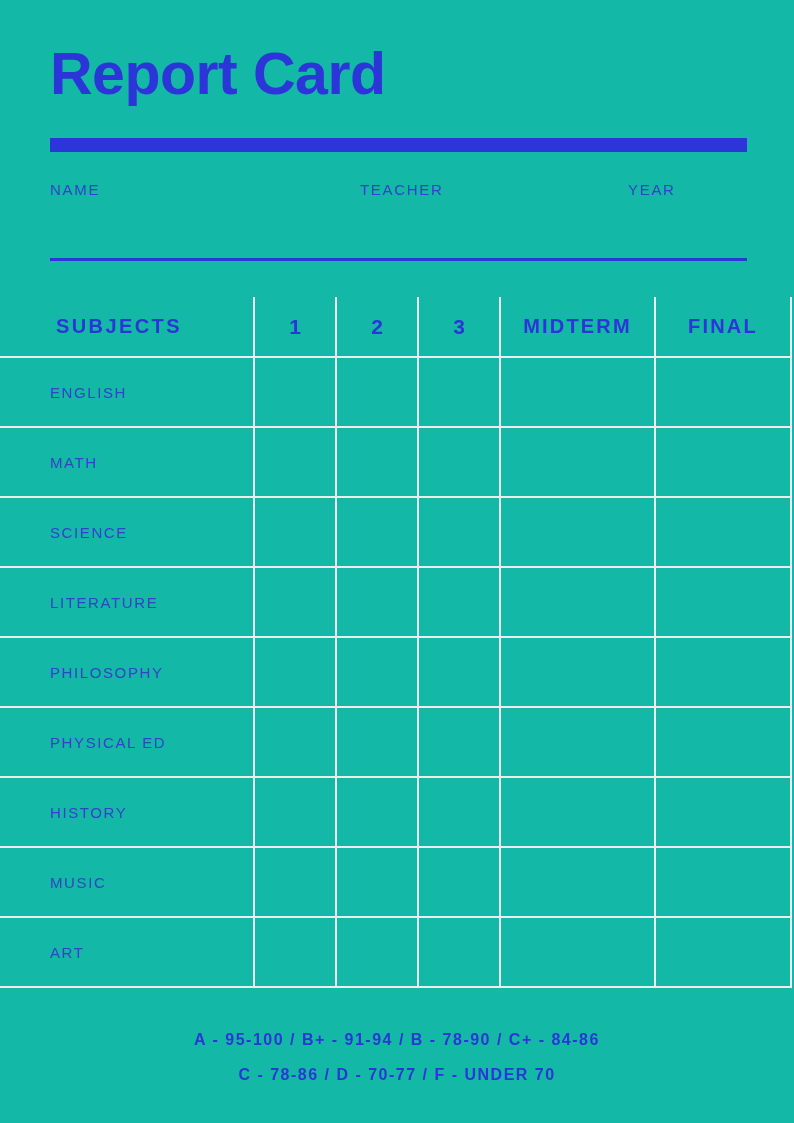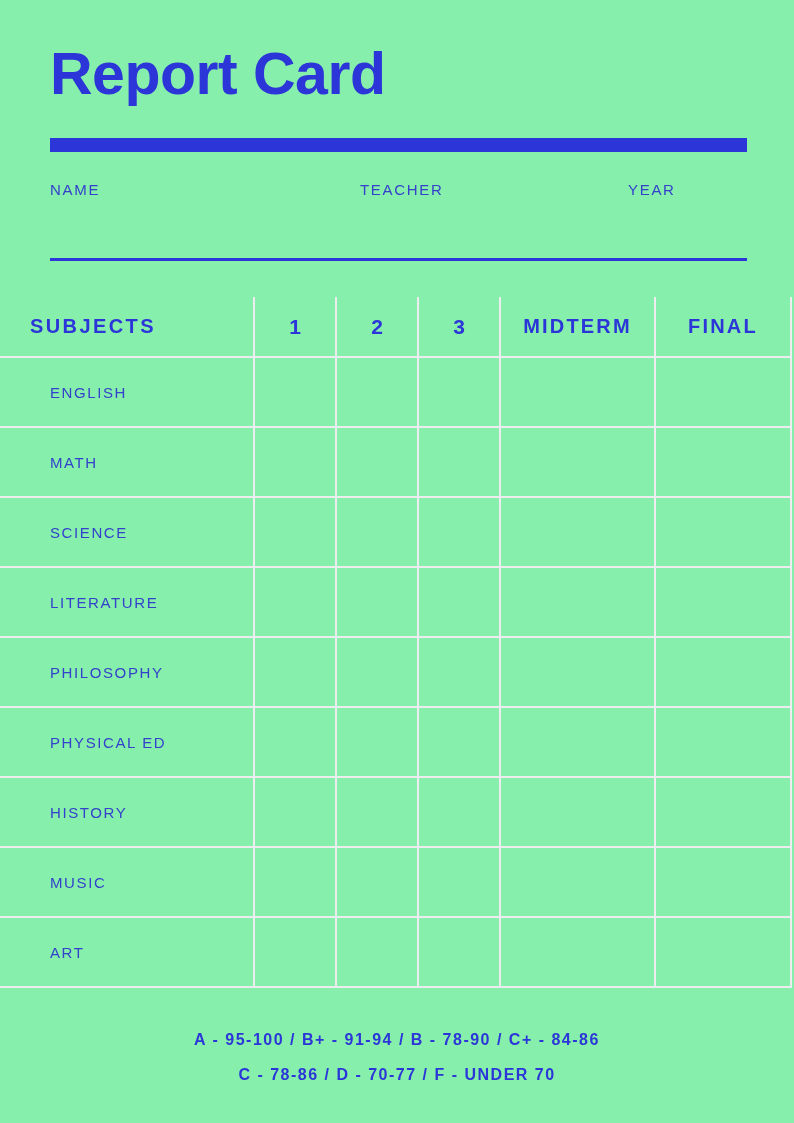--- a/index.html
+++ b/index.html
@@ -12,21 +12,21 @@
     height: 1123px;
     position: relative;
     overflow: hidden;
     font-family: "Liberation Sans", sans-serif;
     -webkit-font-smoothing: antialiased;
   }
 
   .page {
     position: absolute;
     inset: 0;
-    background: #86efac;
+    background: #14b8a6;
     text-decoration: underline;
   }
 
   
   .title {
     position: absolute;
     left: 50px;
     top: 43px;
     font-size: 59px;
     font-weight: bold;
@@ -105,21 +105,21 @@
 
   thead th {
     height: 60px;
     font-size: 20px;
     font-weight: bold;
     color: #2B35D8;
     letter-spacing: 2.2px;
   }
   thead th.th-subject {
     text-align: left;
-    padding-left: 30px;
+    padding-left: 56px;
     letter-spacing: 2.4px;
   }
   thead th.th-num {
     letter-spacing: 0;
     font-size: 21px;
   }
 
   tbody td {
     height: 70px;
   }

